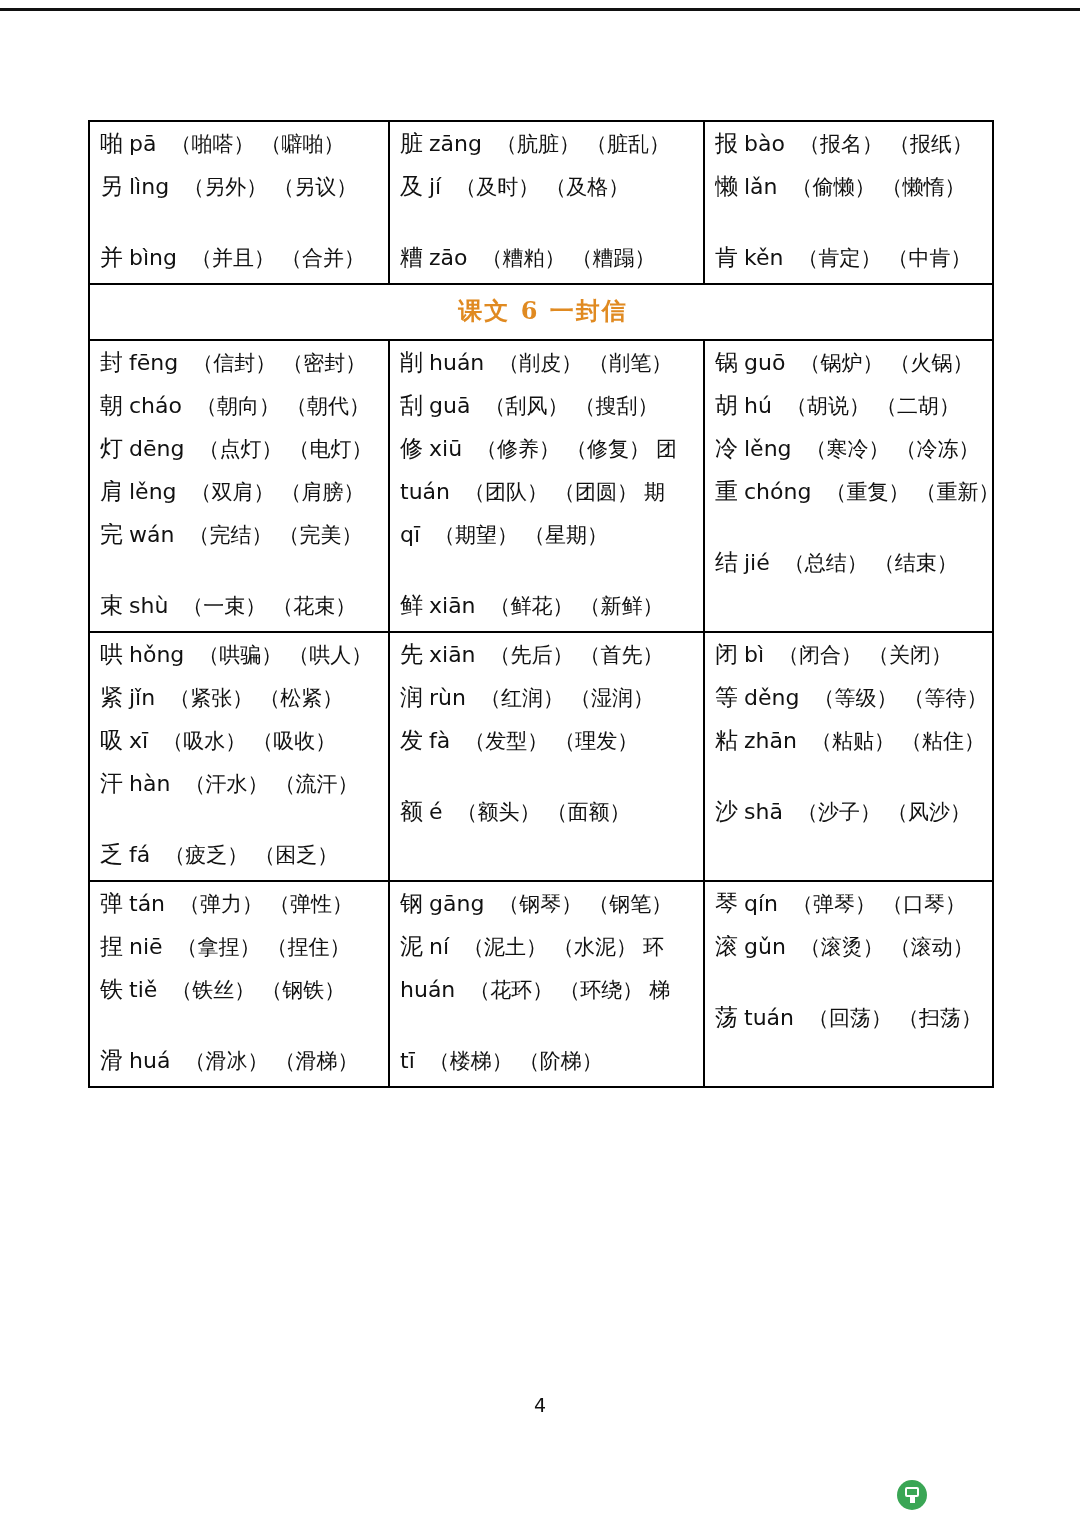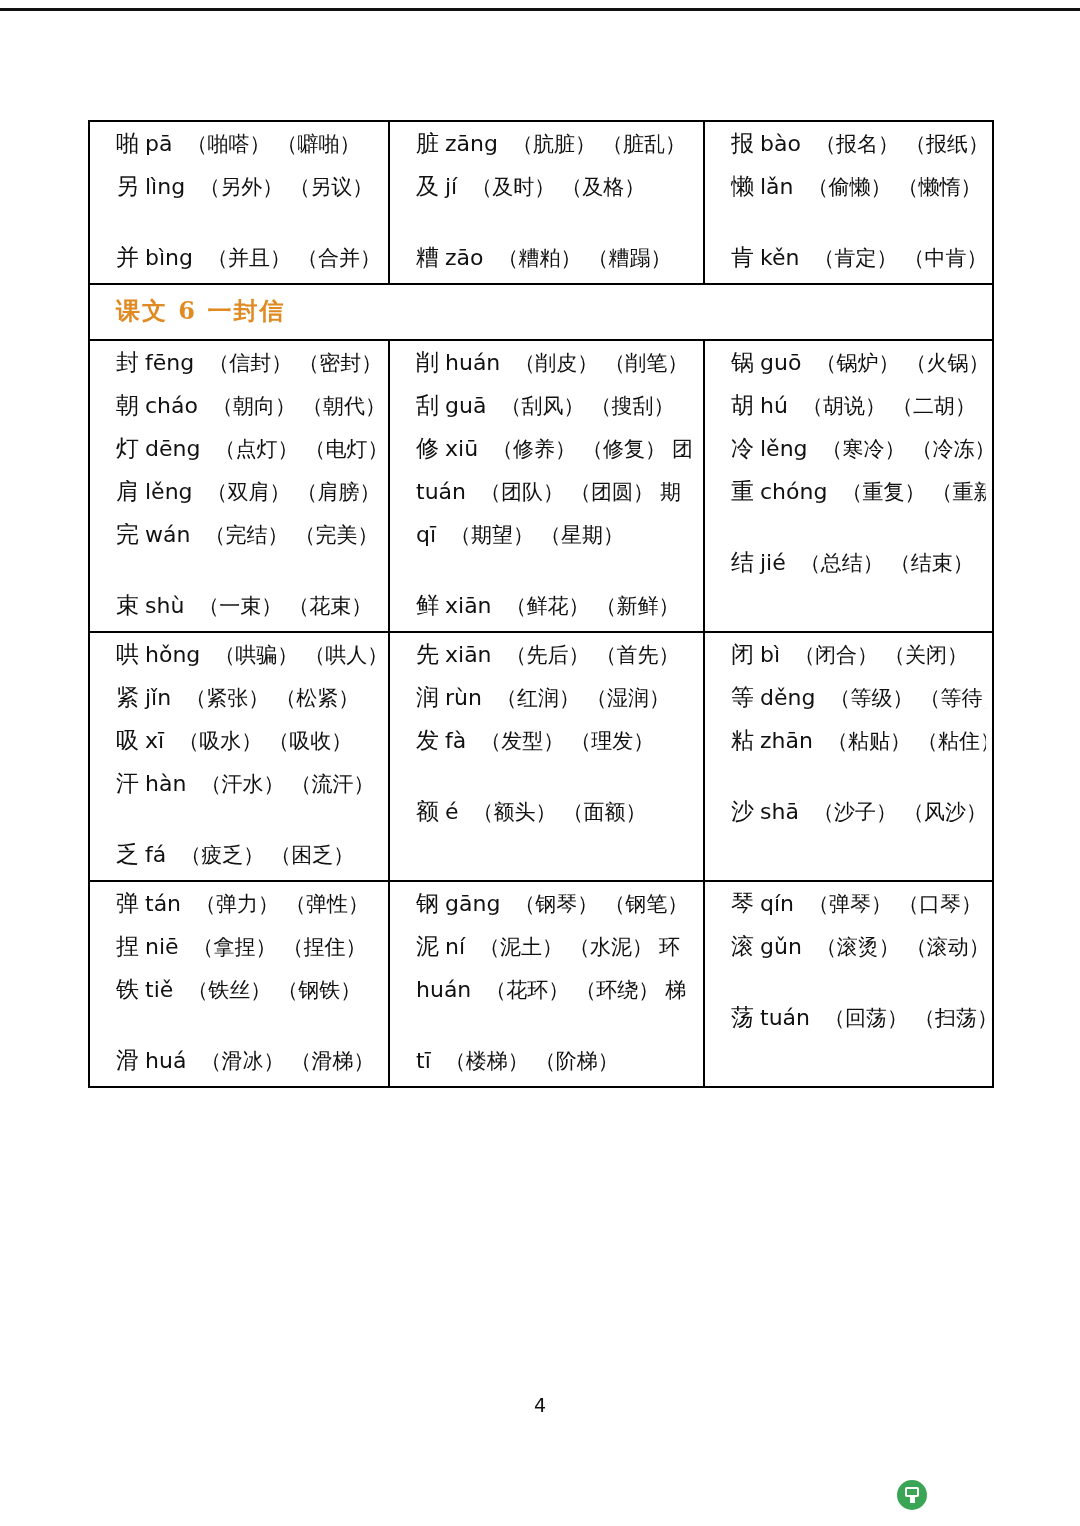--- a/index.html
+++ b/index.html
@@ -36,27 +36,28 @@
     width: 904px;
   }
   table.vocab {
     border-collapse: collapse;
     table-layout: fixed;
     width: 904px;
   }
   table.vocab td {
     border: 2px solid #000000;
     vertical-align: top;
-    padding: 10px 6px 12px 26px;
+    padding: 10px 6px 12px 10px;
   }
   col.c1 { width: 300px; }
   col.c2 { width: 315px; }
   col.c3 { width: 289px; }
 
   .section-row td {
+    text-align: center;
     padding: 14px 0 16px 0;
   }
   .section-title {
     color: #e08a21;
     font-weight: bold;
     font-size: 24px;
     letter-spacing: 2px;
     font-family: "DejaVu Serif", "Liberation Serif", serif;
   }
   .entry {

